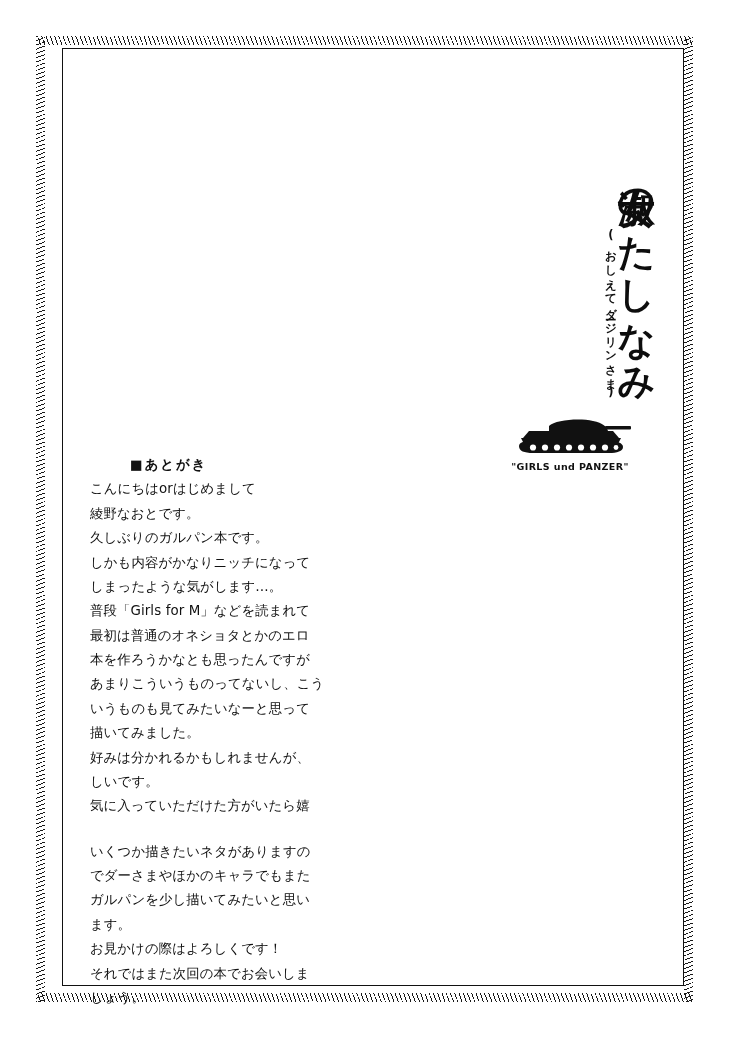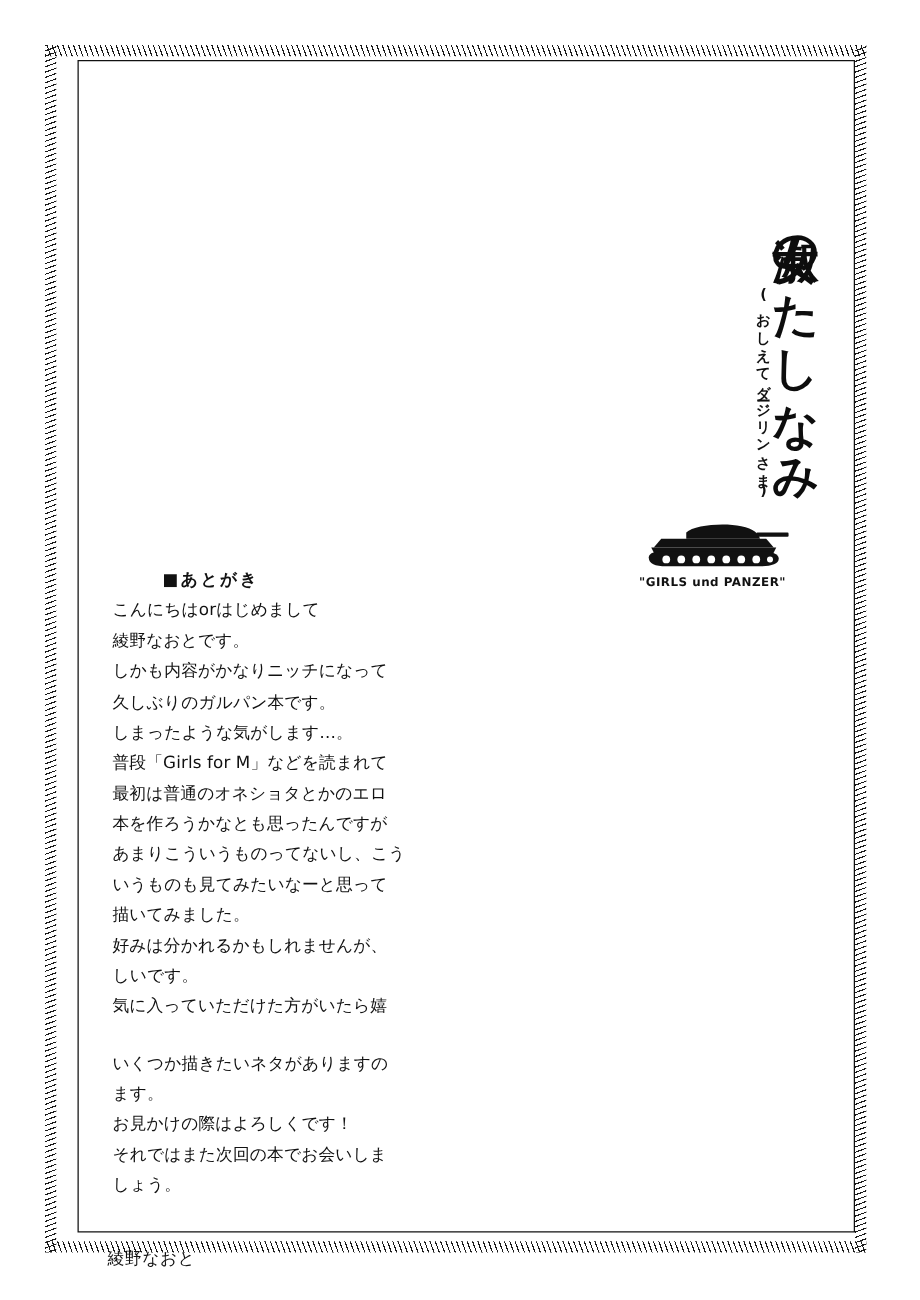--- a/index.html
+++ b/index.html
@@ -210,38 +210,40 @@
     </svg>
     <div class="tank-caption">"GIRLS und PANZER"</div>
   </div>
 
   <div class="afterword">
     <div class="afterword-heading">■あとがき</div>
 
     <div>
       <p>こんにちはorはじめまして</p>
       <p>綾野なおとです。</p>
+      <p>久しぶりのガルパン本です。</p>
       <p>しかも内容がかなりニッチになって</p>
-      <p>久しぶりのガルパン本です。</p>
       <p>しまったような気がします…。</p>
       <p>普段「Girls for M」などを読まれて</p>
       <p>最初は普通のオネショタとかのエロ</p>
       <p>本を作ろうかなとも思ったんですが</p>
       <p>あまりこういうものってないし、こう</p>
       <p>いうものも見てみたいなーと思って</p>
       <p>描いてみました。</p>
       <p>好みは分かれるかもしれませんが、</p>
       <p>しいです。</p>
       <p>気に入っていただけた方がいたら嬉</p>
     </div>
 
     <div class="para-gap"></div>
 
     <div>
       <p>いくつか描きたいネタがありますの</p>
+      <p>でダーさまやほかのキャラでもまた</p>
+      <p>ガルパンを少し描いてみたいと思い</p>
       <p>ます。</p>
       <p>お見かけの際はよろしくです！</p>
       <p>それではまた次回の本でお会いしま</p>
       <p>しょう。</p>
     </div>
 
     <div class="sign">綾野なおと</div>
   </div>
 
 </div>

